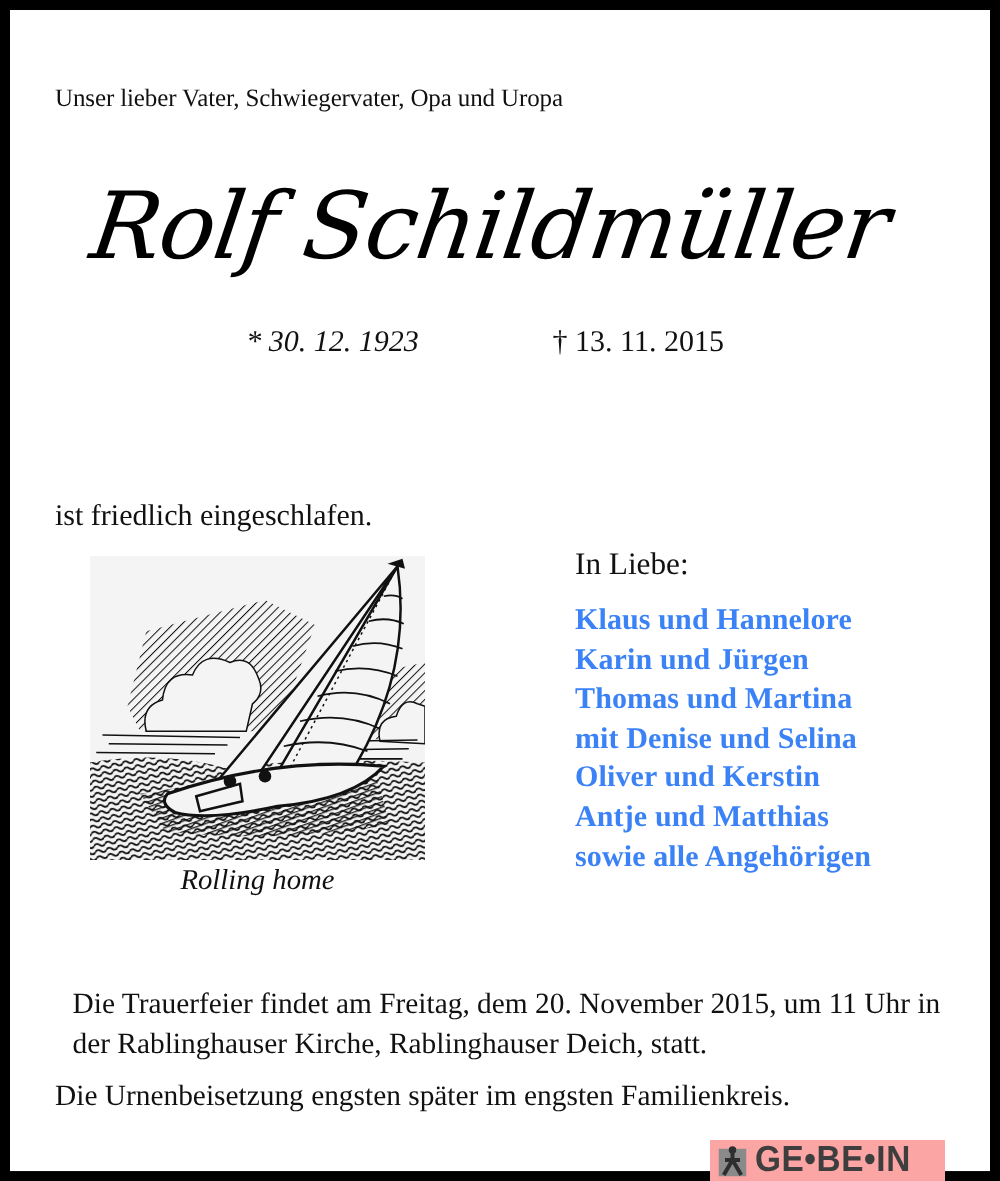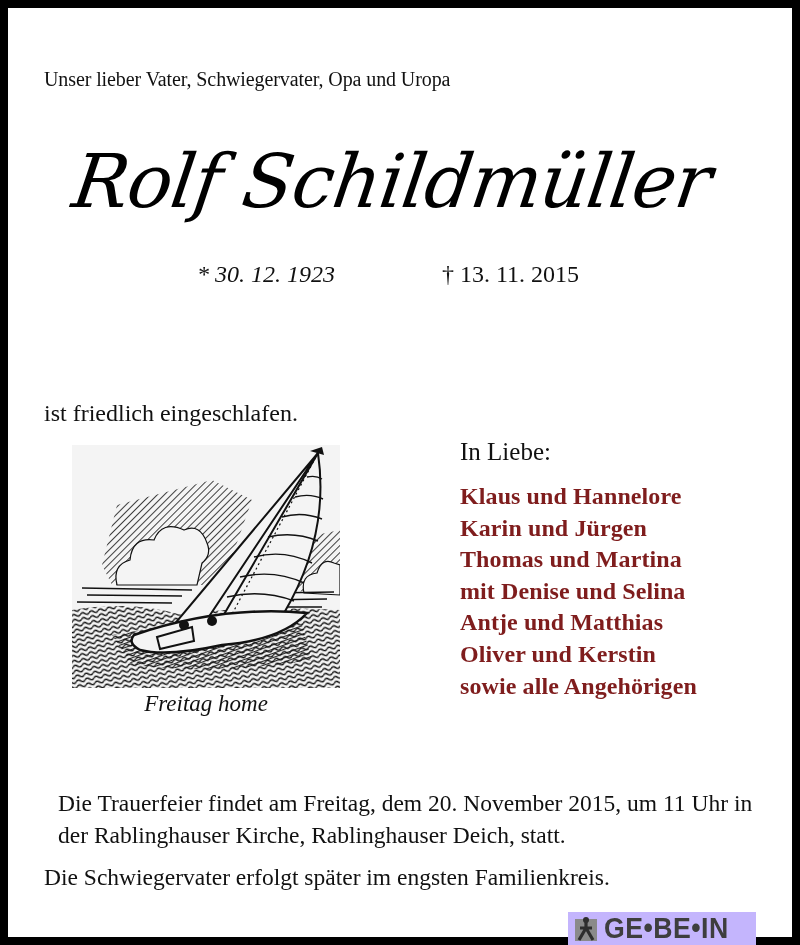--- a/index.html
+++ b/index.html
@@ -23,26 +23,26 @@
   .death { left: 442px; }
   .asleep { left: 44px; top: 352px; font-size: 24px; margin-top: 48px; }
   .picture {
     position: absolute; left: 72px; top: 445px; width: 268px; height: 243px;
     background: #f4f4f4;
   }
   .picture svg { display: block; }
   .caption { left: 72px; width: 268px; text-align: center; top: 691px; font-size: 23px; font-style: italic; }
   .liebe { left: 460px; top: 438px; font-size: 25px; }
   .family { position: absolute; left: 460px; top: 481px; margin: 0; padding: 0; list-style: none; }
-  .family li { font-weight: bold; font-size: 24px; line-height: 31.6px; white-space: nowrap; color: #7f1d1d; letter-spacing: 0.1px; }
+  .family li { font-weight: bold; font-size: 24px; line-height: 31.6px; white-space: nowrap; color: #3b82f6; letter-spacing: 0.1px; }
   .p1 { left: 44px; top: 787px; font-size: 23.5px; line-height: 32px; white-space: normal; width: 720px; margin-left: 14px; }
   .p2 { left: 44px; top: 864px; font-size: 23.5px; }
   .bottom-bar { position: absolute; left: 0; top: 937px; width: 800px; height: 8px; background: #000; }
   .notch {
-    position: absolute; left: 568px; top: 912px; width: 188px; height: 33px; background: #c4b5fd;
+    position: absolute; left: 568px; top: 912px; width: 188px; height: 33px; background: #fca5a5;
     display: flex; align-items: center; gap: 6px; padding-left: 6px; box-sizing: border-box;
   }
   .logo-text {
     font-family: "Liberation Sans", "DejaVu Sans", sans-serif; font-weight: bold;
     font-size: 29px; color: #3e3e3e; letter-spacing: 0.5px; line-height: 1;
     transform: scaleX(0.92); transform-origin: left center;
   }
 </style>
 </head>
 <body>
@@ -104,36 +104,36 @@
     <line x1="246" y1="8" x2="150" y2="188" stroke="#111" stroke-width="1.2" stroke-dasharray="2 3"></line>
     <path d="M238 6 L250 2 L252 10 Z" fill="#111"></path>
 
     <path d="M62 190 Q150 160 235 168 Q210 195 150 200 Q95 212 68 205 Q55 198 62 190 Z" fill="#f4f4f4" stroke="#111" stroke-width="2.5"></path>
     <path d="M85 192 L120 182 L122 196 L88 204 Z" fill="none" stroke="#111" stroke-width="2"></path>
     <circle cx="112" cy="180" r="5" fill="#111"></circle>
     <circle cx="140" cy="176" r="5" fill="#111"></circle>
   </svg>
 </div>
 
-<div class="abs serif caption">Freitag home</div>
+<div class="abs serif caption">Rolling home</div>
 
 <div class="abs serif liebe">In Liebe:</div>
 
 <ul class="family serif">
   <li>Klaus und Hannelore</li>
   <li>Karin und Jürgen</li>
   <li>Thomas und Martina</li>
   <li>mit Denise und Selina</li>
+  <li>Oliver und Kerstin</li>
   <li>Antje und Matthias</li>
-  <li>Oliver und Kerstin</li>
   <li>sowie alle Angehörigen</li>
 </ul>
 
 <div class="abs serif p1">Die Trauerfeier findet am Freitag, dem 20. November 2015, um 11 Uhr in der Rablinghauser Kirche, Rablinghauser Deich, statt.</div>
-<div class="abs serif p2">Die Schwiegervater erfolgt später im engsten Familienkreis.</div>
+<div class="abs serif p2">Die Urnenbeisetzung engsten später im engsten Familienkreis.</div>
 
 <div class="bottom-bar"></div>
 
 <div class="notch">
   <svg width="24" height="26" viewBox="0 0 24 26">
     <rect x="1" y="3" width="22" height="22" fill="#8a8a8a"></rect>
     <circle cx="12" cy="4" r="3" fill="#2e2e2e"></circle>
     <path d="M12 6 L12 12 M12 12 L5 24 M12 12 L19 24 M6 12 L18 12" stroke="#2e2e2e" stroke-width="3.2" fill="none"></path>
   </svg>
   <span class="logo-text">GE•BE•IN</span>

